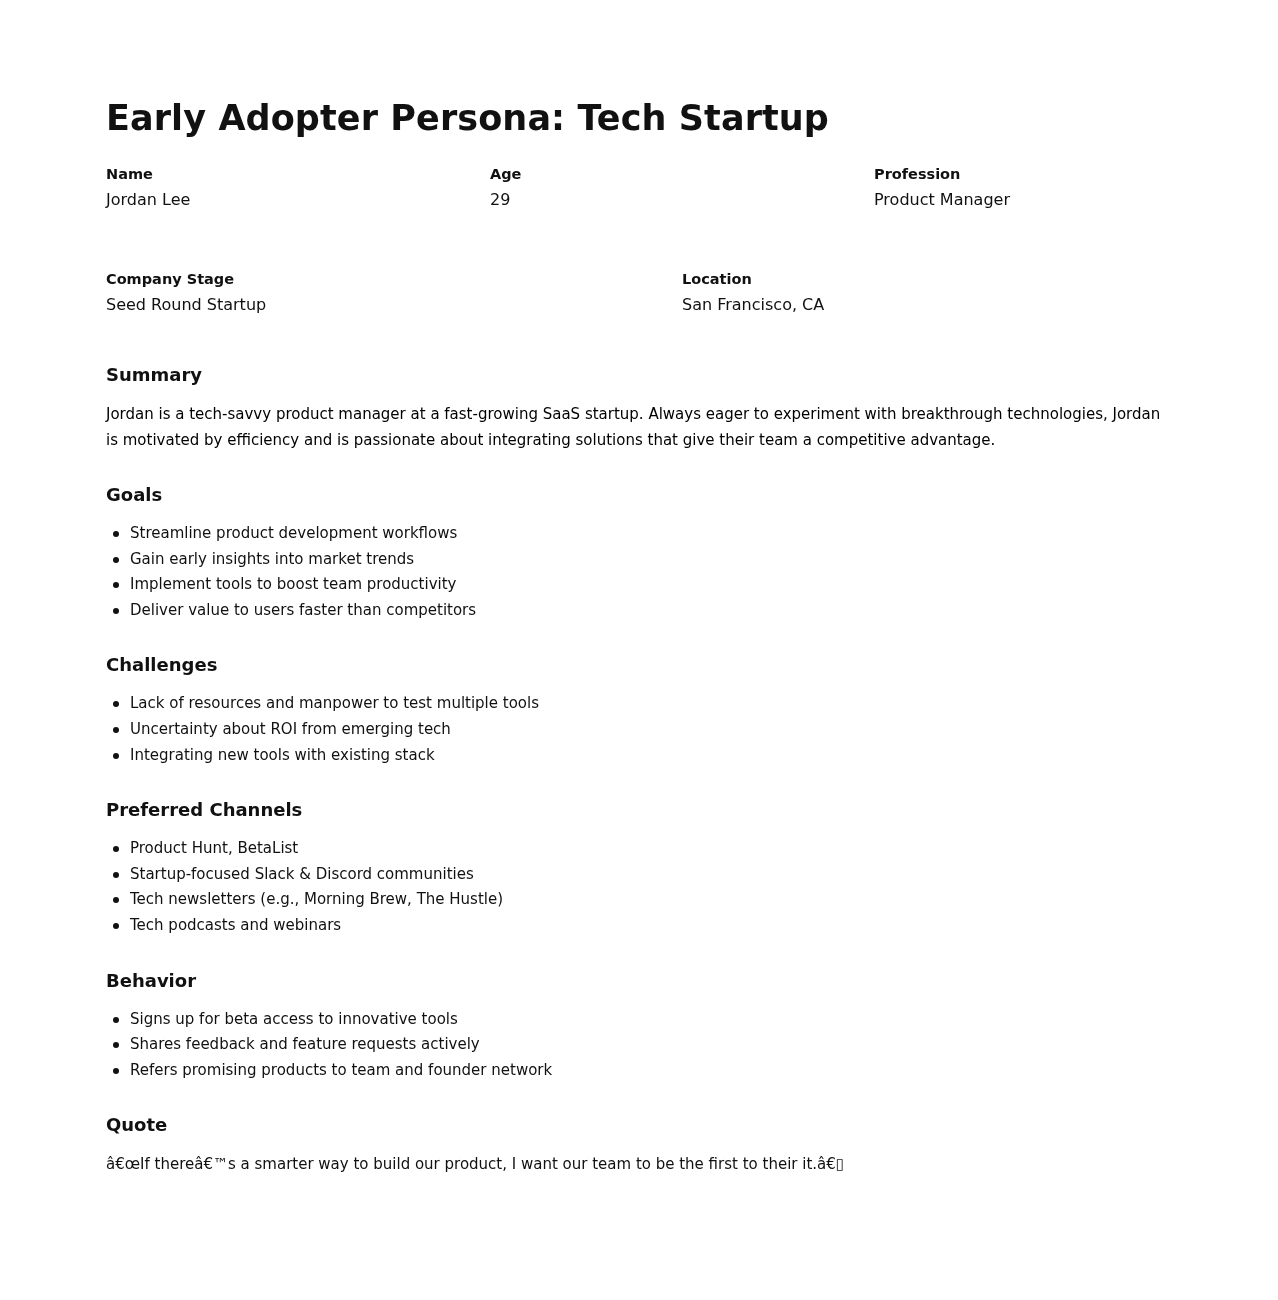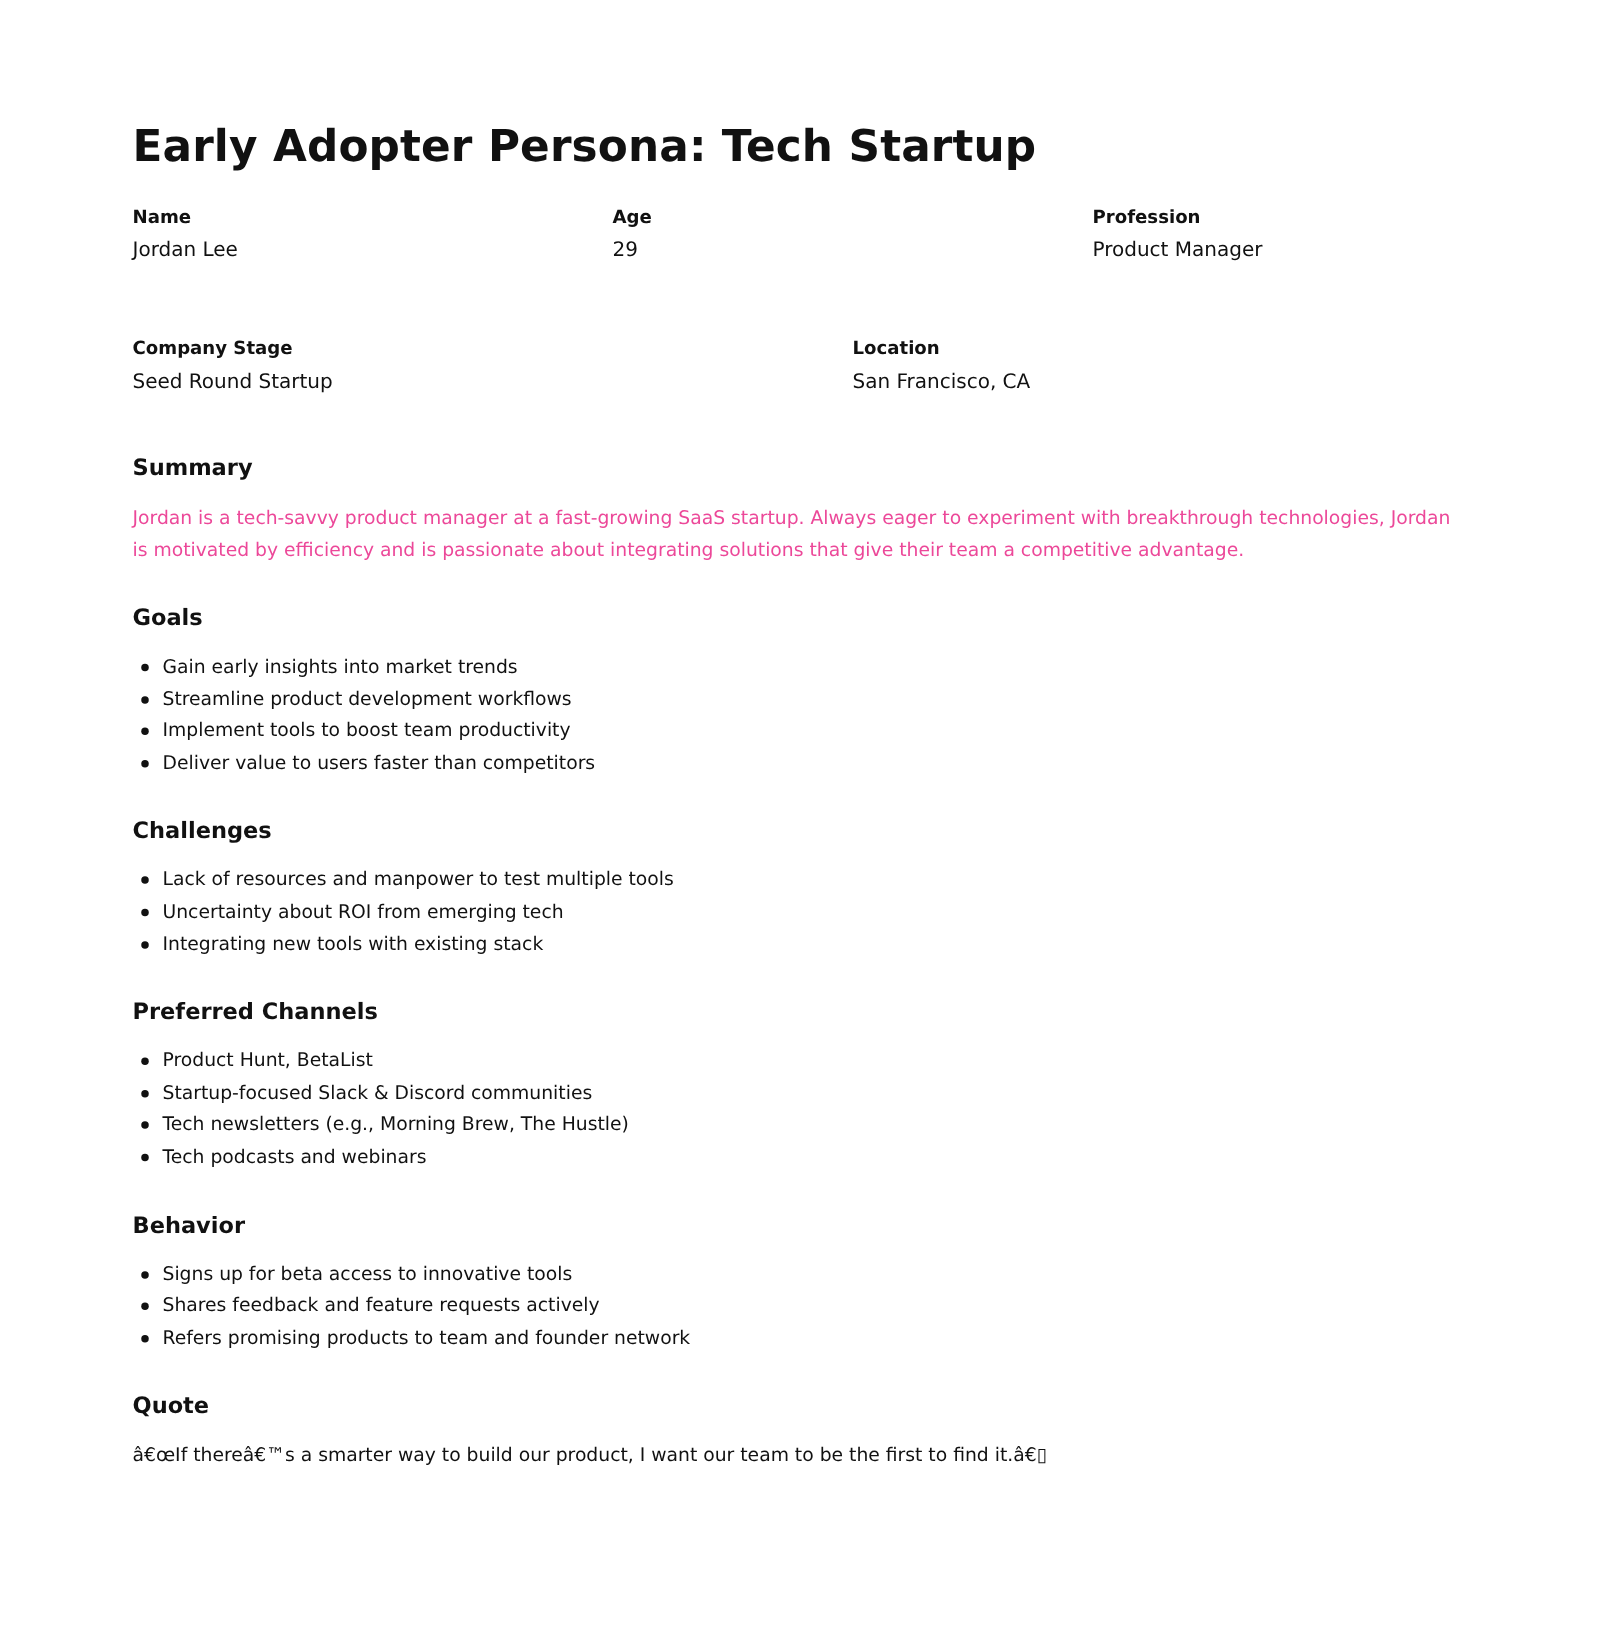--- a/index.html
+++ b/index.html
@@ -43,21 +43,21 @@
       font-weight: 700;
       line-height: 24px;
       color: #111;
     }
     .section { margin-top: 30px; }
     .section.first { margin-top: 46px; }
     .summary-text {
       margin: 14px 0 0 0;
       font-size: 15px;
       line-height: 26px;
-      color: #ec4899;
+      color: #000000;
     }
     ul {
       margin: 14px 0 0 0;
       padding: 0 0 0 24px;
       list-style: none;
     }
     ul li {
       position: relative;
       font-size: 15px;
       line-height: 25.6px;
@@ -113,22 +113,22 @@
   </div>
 
   <div class="section first">
     <h2>Summary</h2>
     <p class="summary-text">Jordan is a tech-savvy product manager at a fast-growing SaaS startup. Always eager to experiment with breakthrough technologies, Jordan is motivated by efficiency and is passionate about integrating solutions that give their team a competitive advantage.</p>
   </div>
 
   <div class="section">
     <h2>Goals</h2>
     <ul>
+      <li><span class="bullet"></span><span>Streamline product development workflows</span></li>
       <li><span class="bullet"></span><span>Gain early insights into market trends</span></li>
-      <li><span class="bullet"></span><span>Streamline product development workflows</span></li>
       <li><span class="bullet"></span><span>Implement tools to boost team productivity</span></li>
       <li><span class="bullet"></span><span>Deliver value to users faster than competitors</span></li>
     </ul>
   </div>
 
   <div class="section">
     <h2>Challenges</h2>
     <ul>
       <li><span class="bullet"></span><span>Lack of resources and manpower to test multiple tools</span></li>
       <li><span class="bullet"></span><span>Uncertainty about ROI from emerging tech</span></li>
@@ -150,16 +150,16 @@
     <h2>Behavior</h2>
     <ul>
       <li><span class="bullet"></span><span>Signs up for beta access to innovative tools</span></li>
       <li><span class="bullet"></span><span>Shares feedback and feature requests actively</span></li>
       <li><span class="bullet"></span><span>Refers promising products to team and founder network</span></li>
     </ul>
   </div>
 
   <div class="section">
     <h2>Quote</h2>
-    <p class="quote-text">â€œIf thereâ€™s a smarter way to build our product, I want our team to be the first to find it.â€▯</p>
+    <p class="quote-text">â€œIf thereâ€™s a smarter way to build our product, I want our team to be the first to their it.â€▯</p>
   </div>
 
 </div>
 
 </body></html>

